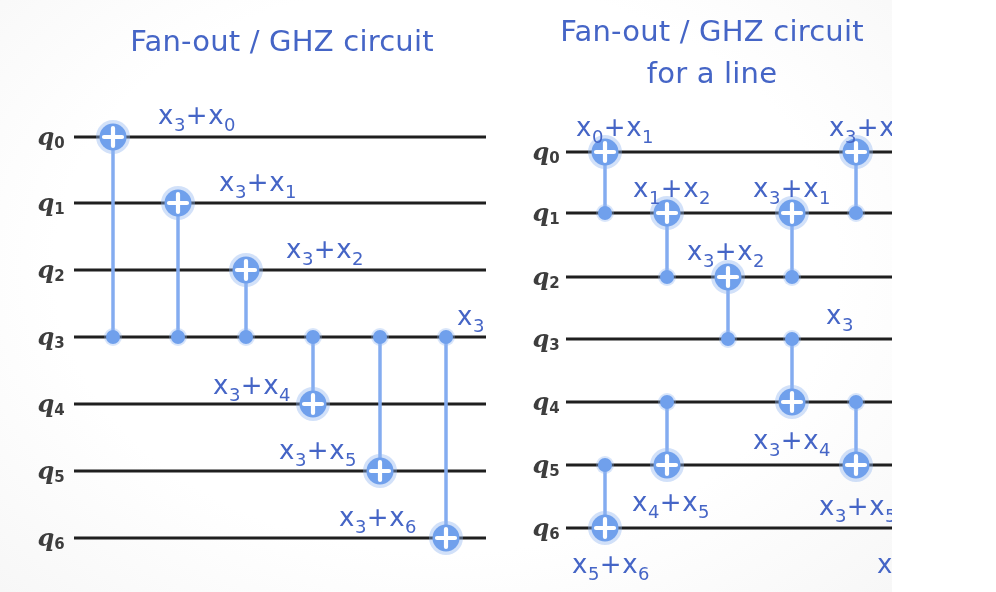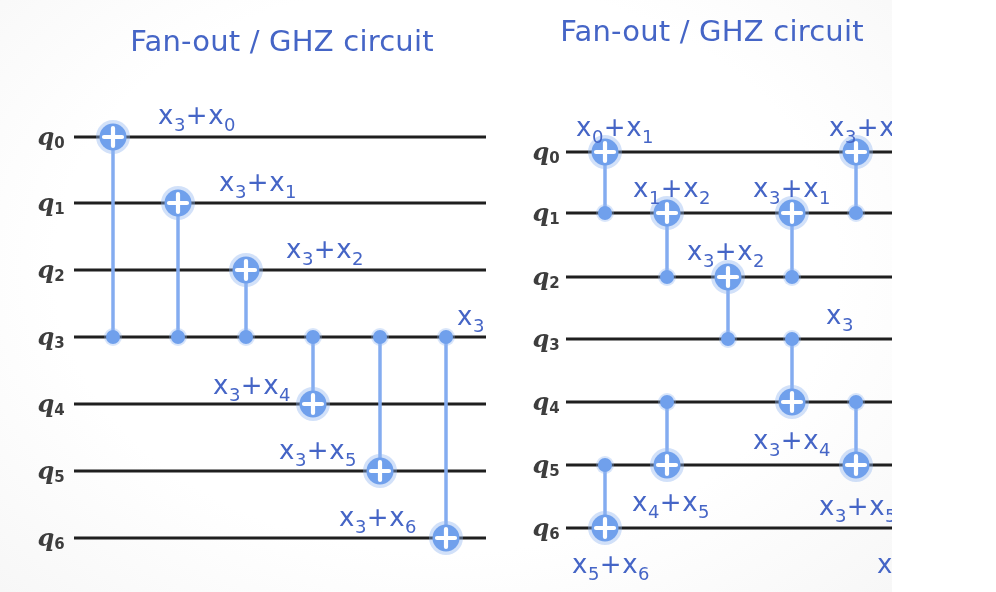--- a/index.html
+++ b/index.html
@@ -29,20 +29,21 @@
 </style>
 </head>
 <body>
 
 <div class="canvas">
 
   <div class="circuit-title title-left">Fan-out / GHZ circuit</div>
 
   <div class="circuit-title title-right">
     <span>Fan-out / GHZ circuit</span><br>
+    <span>for a line</span>
   </div>
 
   <svg id="circuit-svg" width="996" height="592" viewBox="0 0 996 592" xmlns="http://www.w3.org/2000/svg">
       <line x1="74" y1="137" x2="486" y2="137" stroke="#1f1f1f" stroke-width="3"></line>
       <line x1="74" y1="203" x2="486" y2="203" stroke="#1f1f1f" stroke-width="3"></line>
       <line x1="74" y1="270" x2="486" y2="270" stroke="#1f1f1f" stroke-width="3"></line>
       <line x1="74" y1="337" x2="486" y2="337" stroke="#1f1f1f" stroke-width="3"></line>
       <line x1="74" y1="404" x2="486" y2="404" stroke="#1f1f1f" stroke-width="3"></line>
       <line x1="74" y1="471" x2="486" y2="471" stroke="#1f1f1f" stroke-width="3"></line>
       <line x1="74" y1="538" x2="486" y2="538" stroke="#1f1f1f" stroke-width="3"></line>

